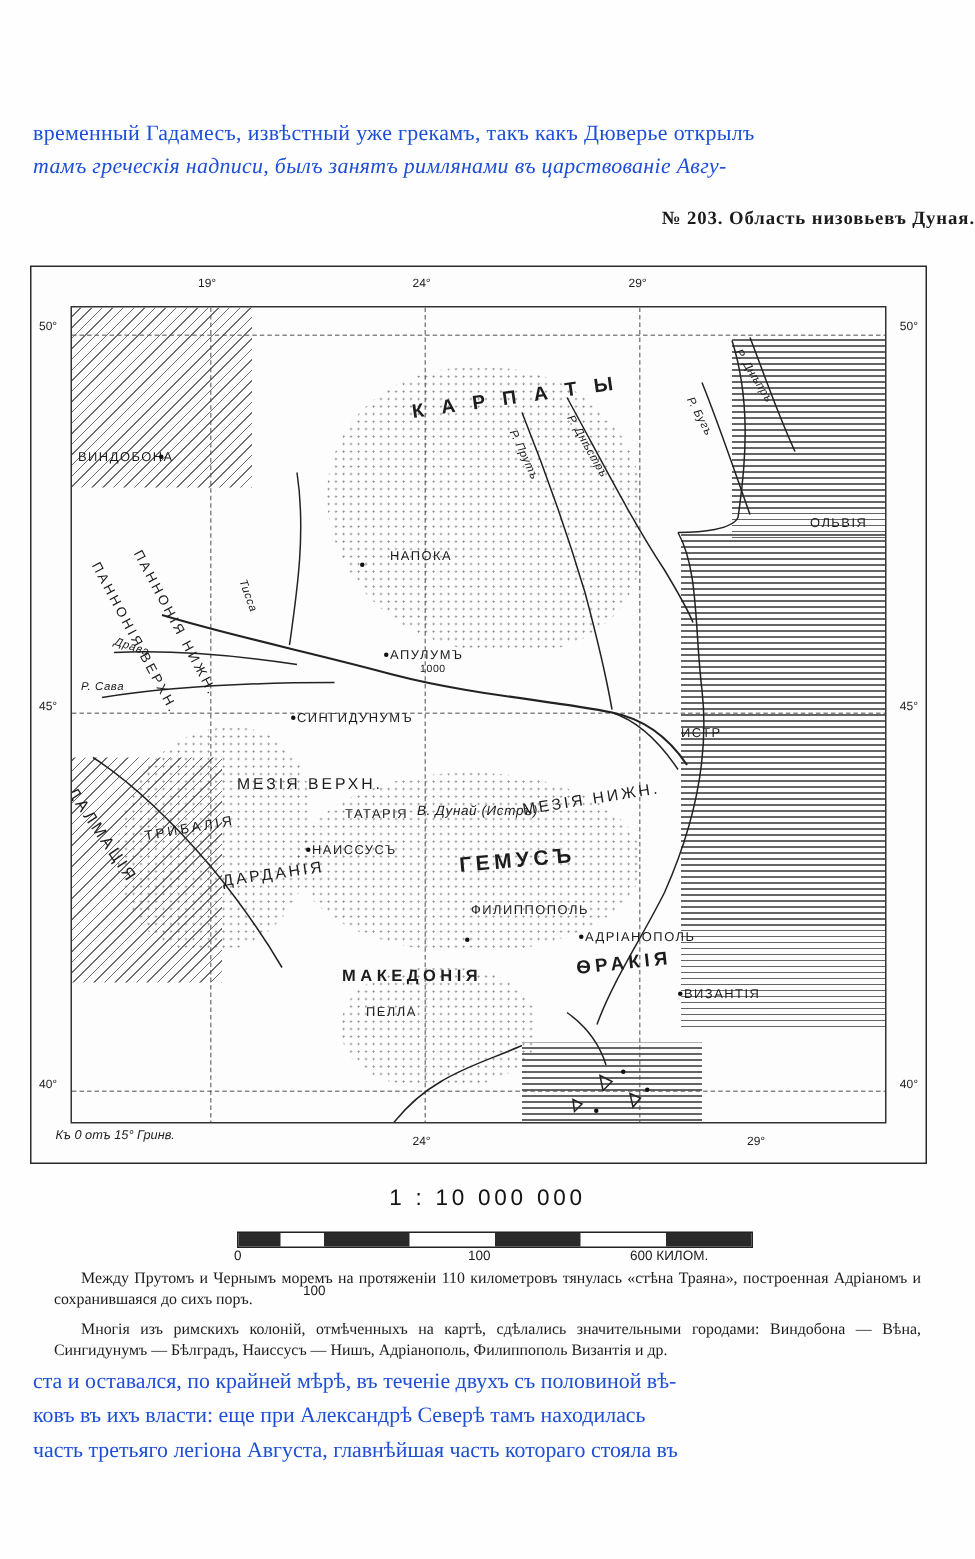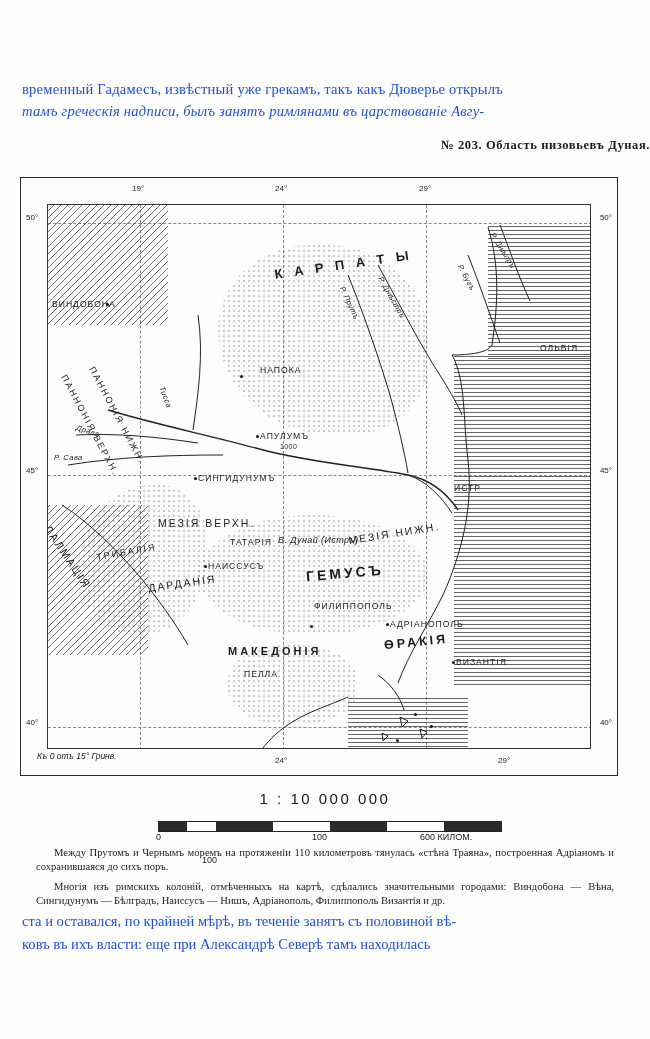--- a/index.html
+++ b/index.html
@@ -391,17 +391,18 @@
       <span style="left:300px;">600 КИЛОМ.</span>
     </div>
   </div>
 
   <div class="footnote">
     <p class="indent">Между Прутомъ и Чернымъ моремъ на протяженіи 110 километровъ тянулась «стѣна Траяна», построенная Адріаномъ и сохранившаяся до сихъ поръ.</p>
     <p class="indent">Многія изъ римскихъ колоній, отмѣченныхъ на картѣ, сдѣлались значительными городами: Виндобона — Вѣна, Сингидунумъ — Бѣлградъ, Наиссусъ — Нишъ, Адріанополь, Филиппополь Византія и др.</p>
   </div>
 
   <div class="para bottom">
-    <span>ста и оставался, по крайней мѣрѣ, въ теченіе занятъ съ половиной вѣ-</span>
+    <span>ста и оставался, по крайней мѣрѣ, въ теченіе двухъ съ половиной вѣ-</span>
     <span>ковъ въ ихъ власти: еще при Александрѣ Северѣ   тамъ  находилась</span>
+    <span>часть третьяго  легіона  Августа,  главнѣйшая  часть  котораго стояла въ</span>
   </div>
 
 </div>
 
 </body></html>

